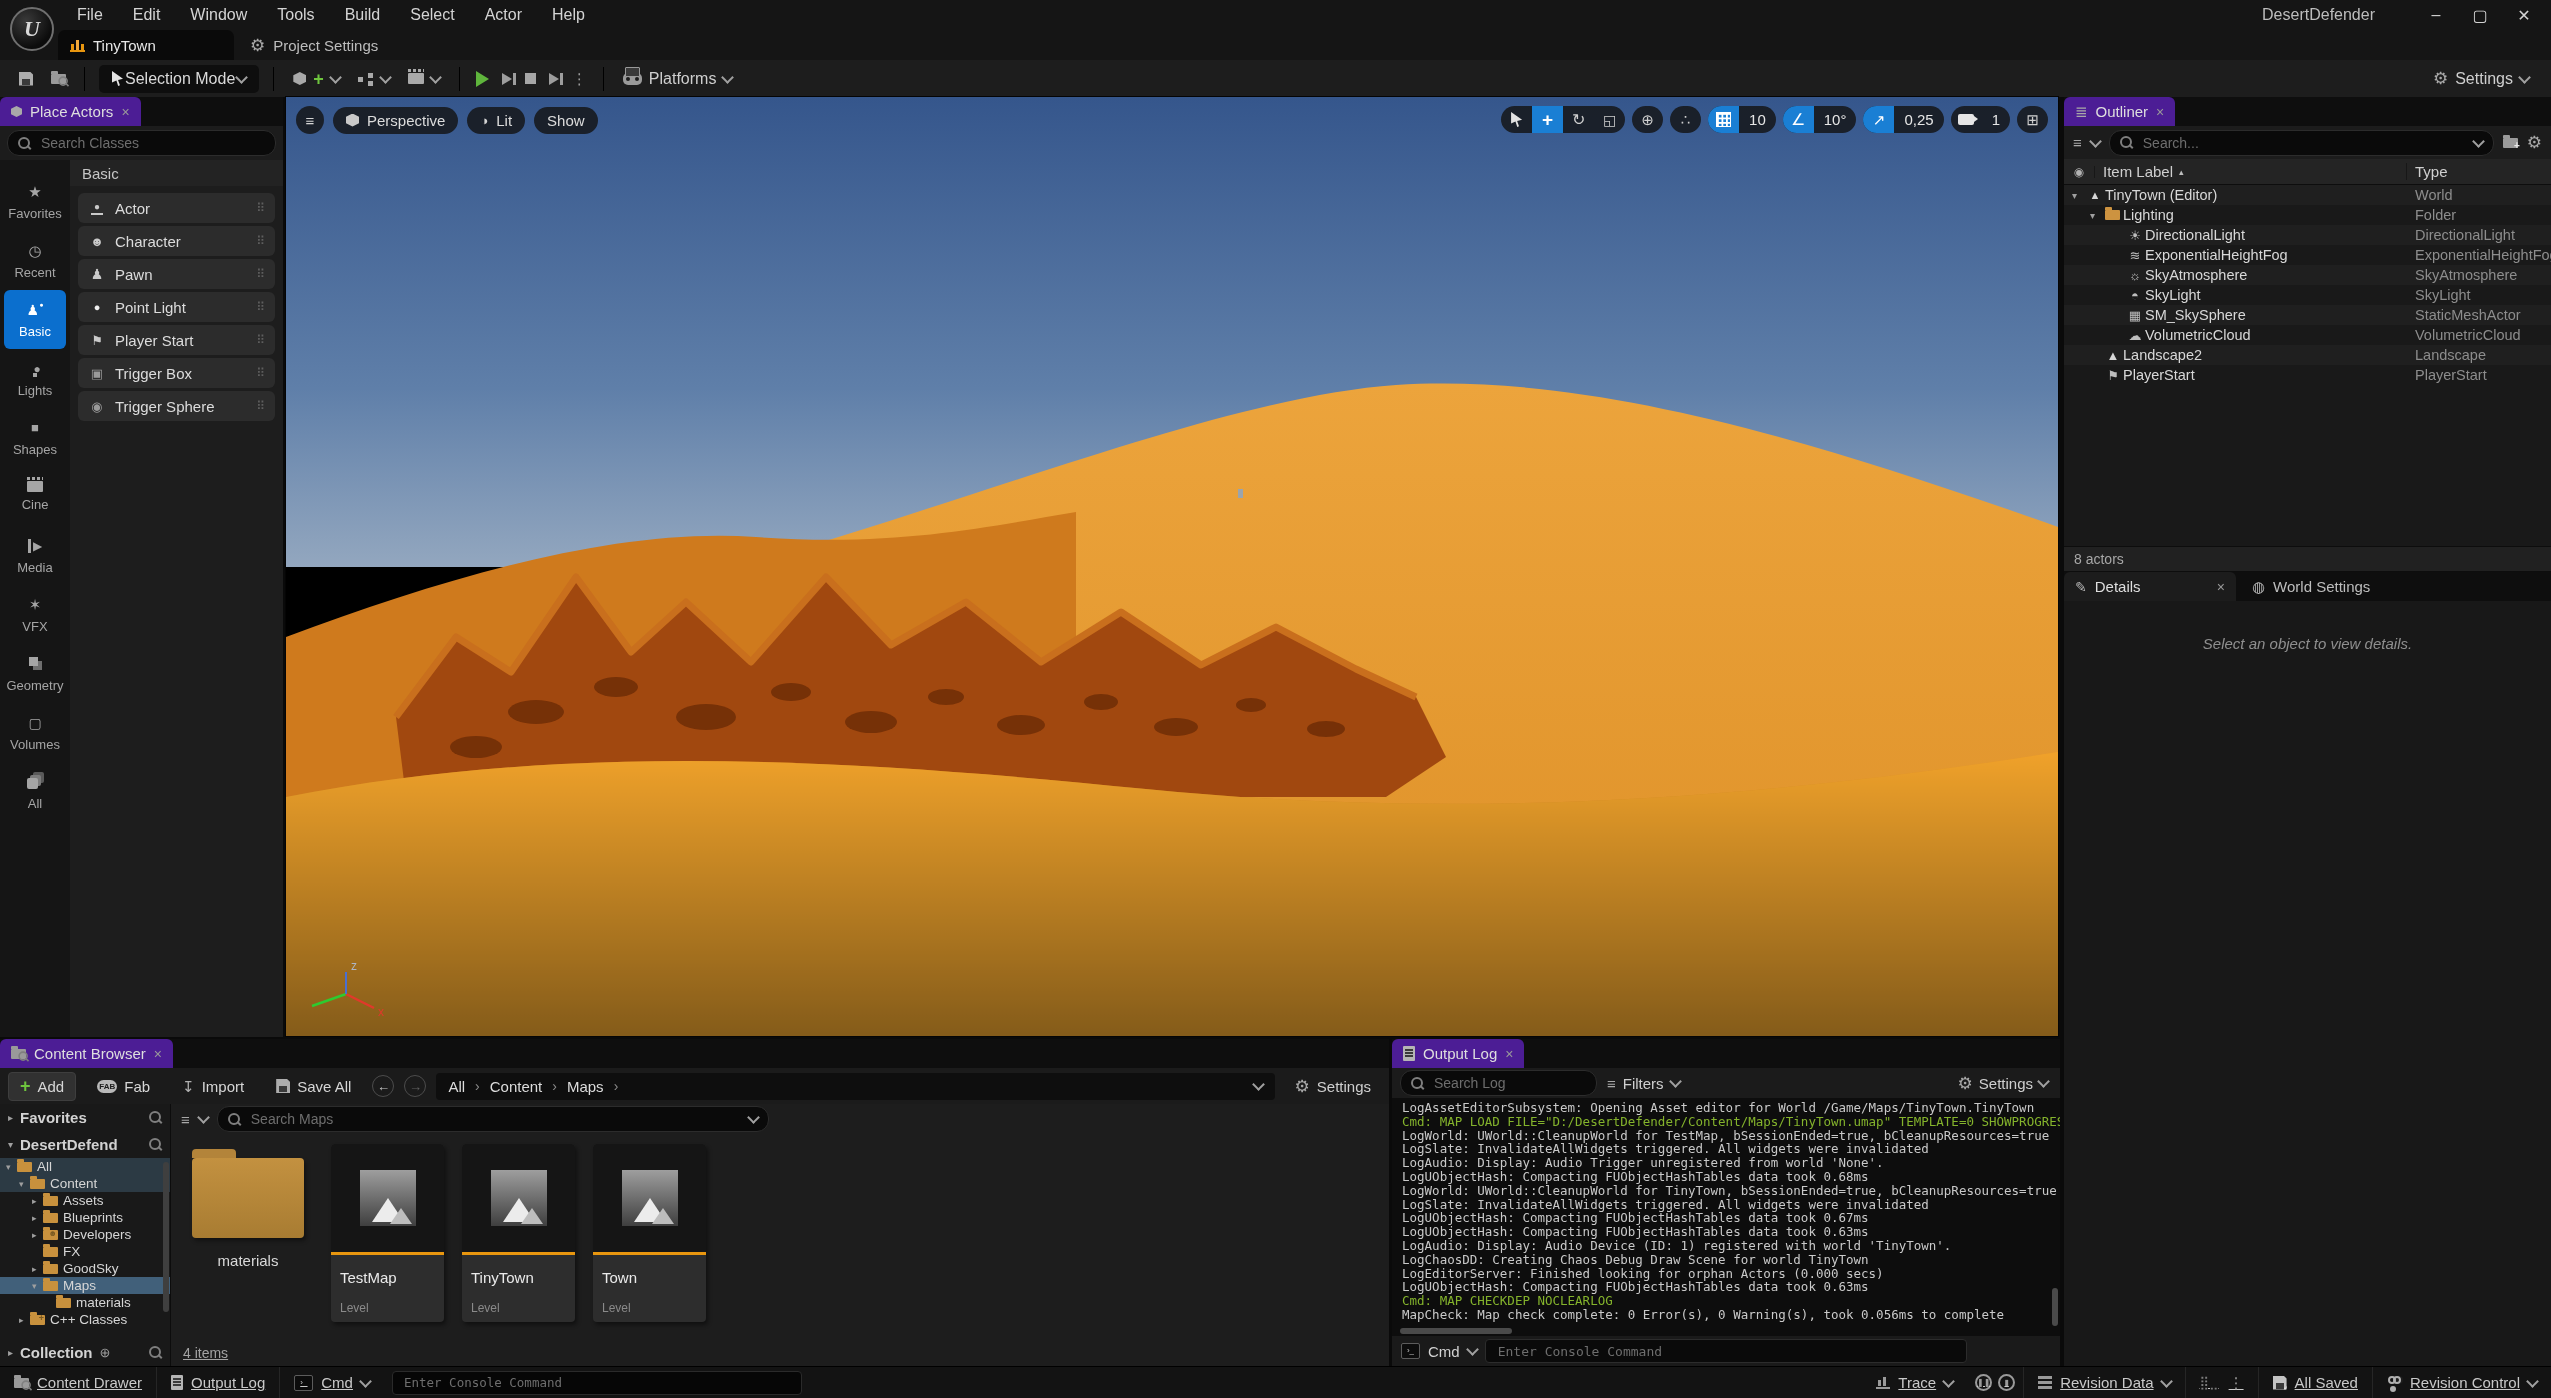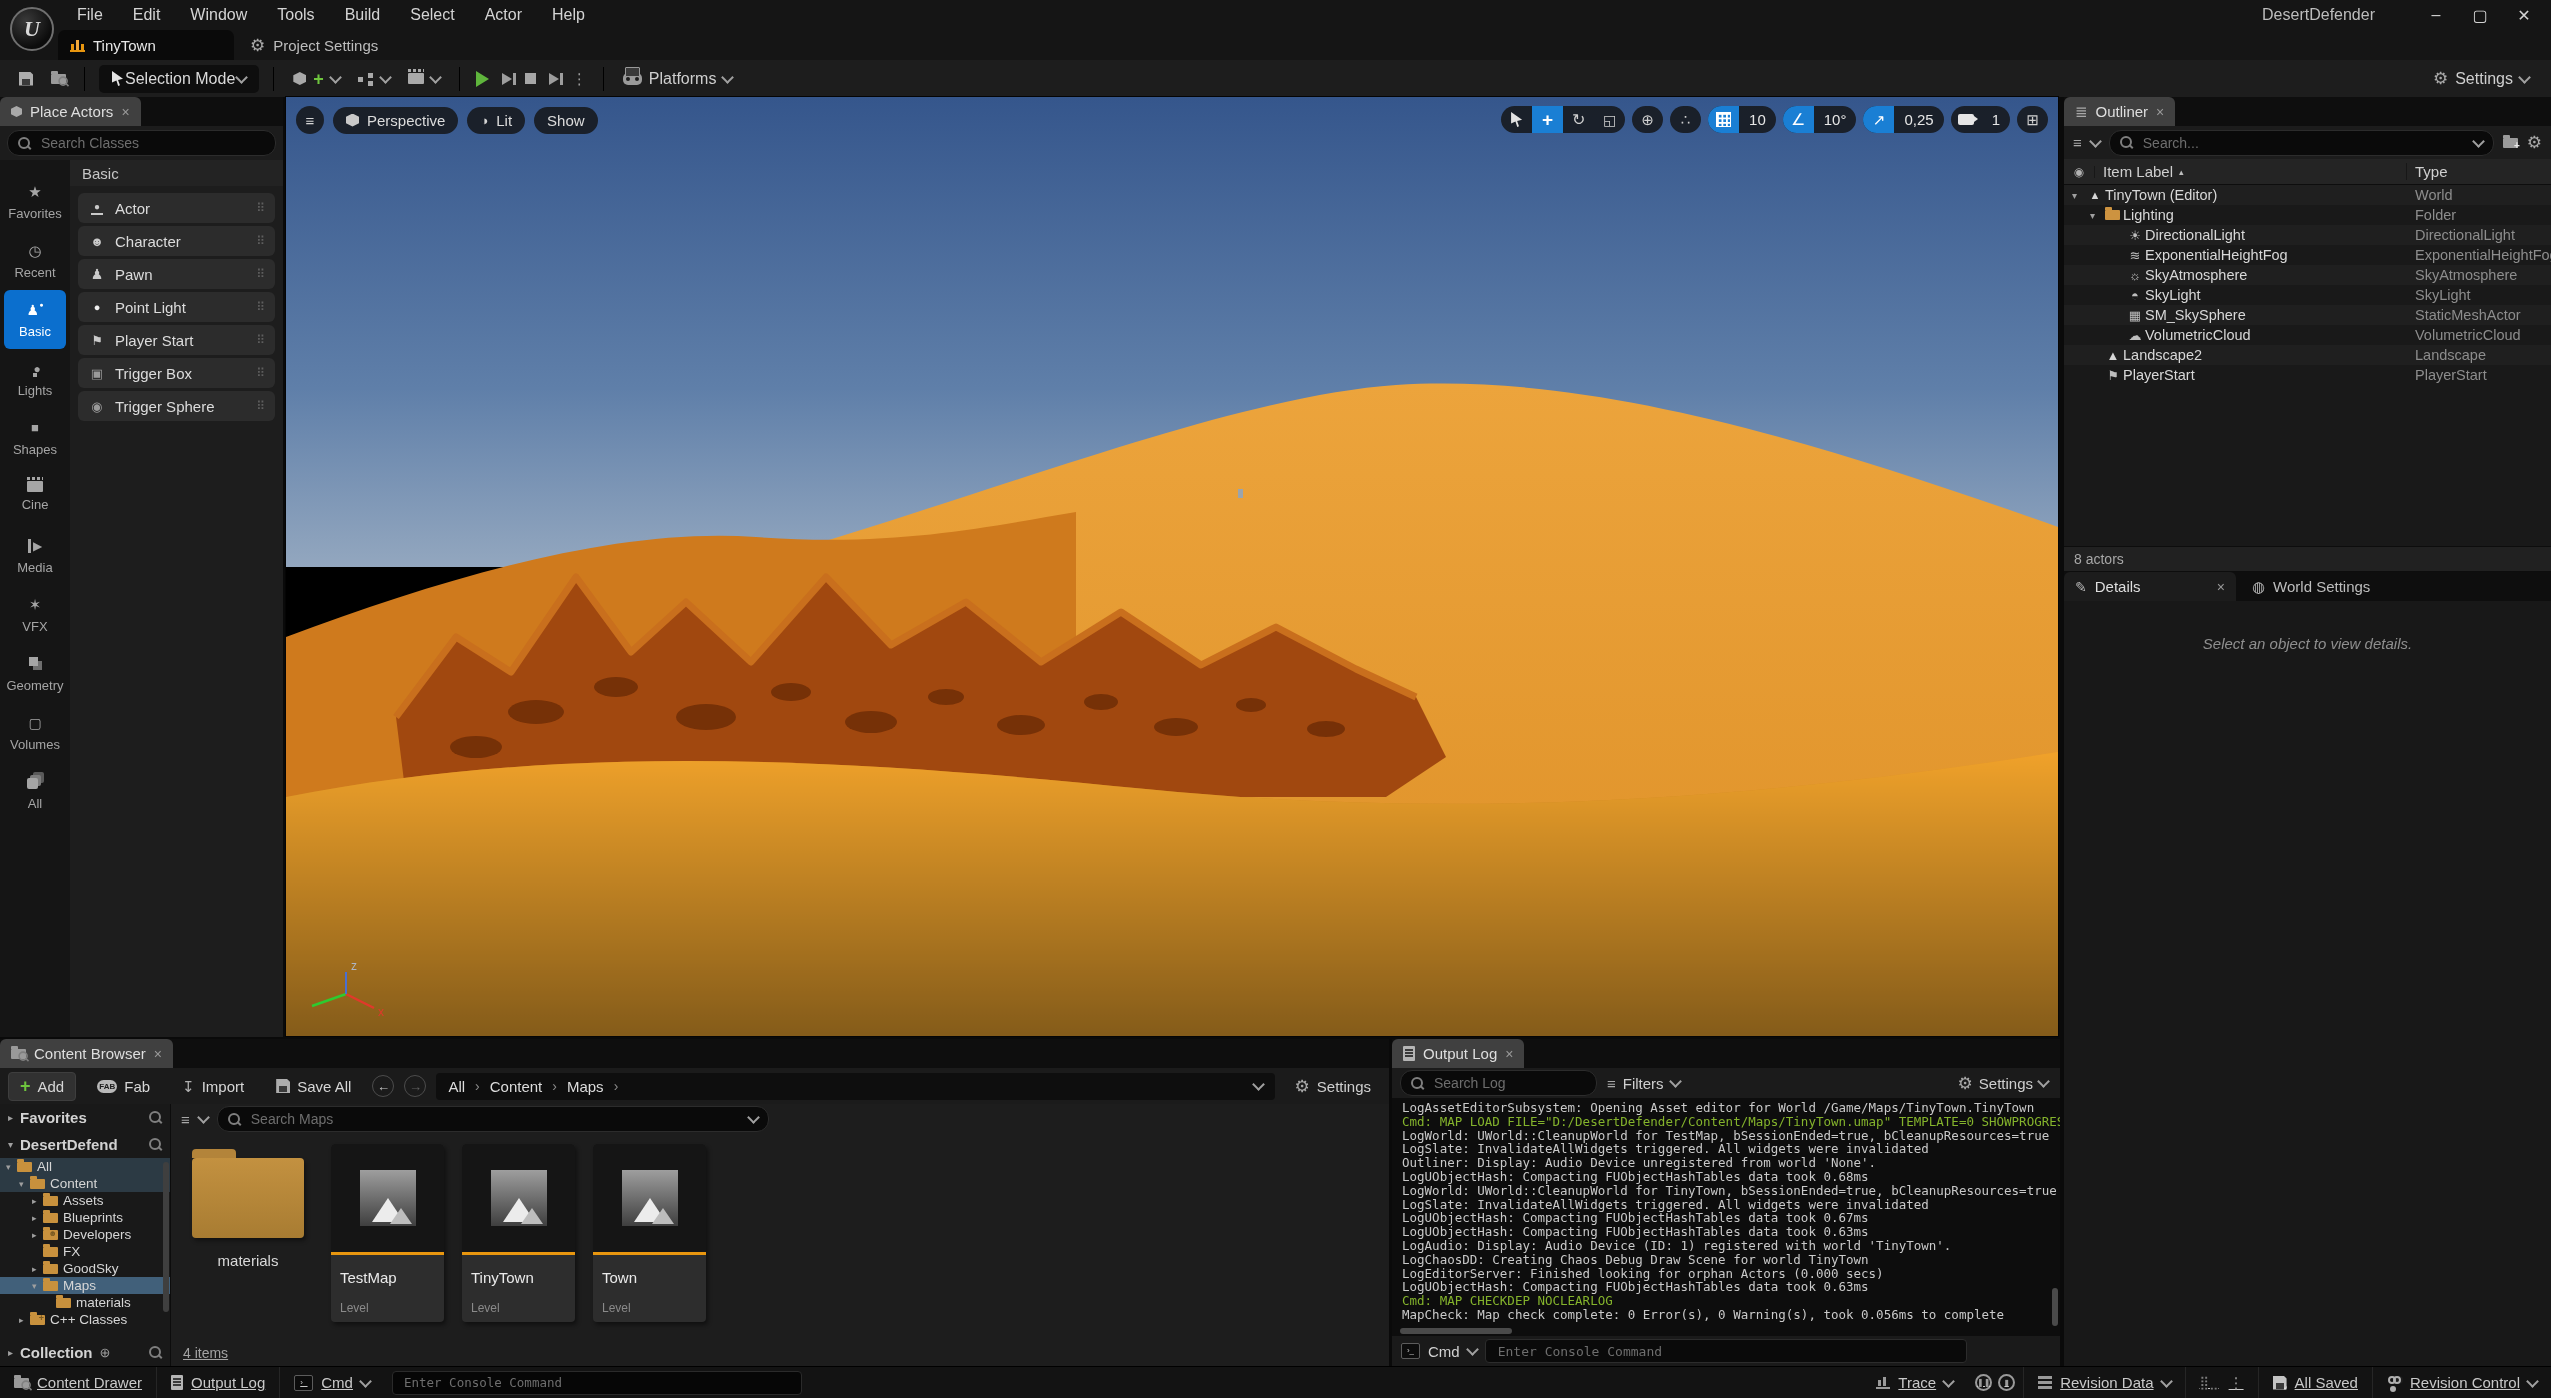--- a/index.html
+++ b/index.html
@@ -89,21 +89,21 @@
   .i-branch{position:relative;width:15px;height:16px;display:inline-block;}
   .i-branch::before{content:"";position:absolute;left:1px;top:1px;width:4px;height:4px;border:2px solid #b0b0b0;border-radius:50%;box-shadow:7px 0 0 -0px #1d1d1d;}
   .i-branch::after{content:"";position:absolute;right:1px;top:1px;width:4px;height:4px;border:2px solid #b0b0b0;border-radius:50%;box-shadow:-4px 9px 0 -1px #b0b0b0;}
   .i-folder-plus{position:relative;}
   .i-folder-plus::after{content:"+";position:absolute;right:-2px;bottom:-3px;color:#e8e8e8;font-size:10px;font-weight:bold;}
   .i-check{position:absolute;right:-4px;bottom:-3px;color:#e3e3e3;font-size:10px;font-weight:bold;}
 
   
   .left-panel{left:0;top:97px;width:283px;height:940px;background:#191919;}
   .panel-tabstrip{height:29px;background:#0e0e0e;display:flex;align-items:flex-end;}
-  .panel-tab{height:29px;background:#404040;border-radius:6px 6px 0 0;display:flex;align-items:center;gap:8px;padding:0 11px;}
+  .panel-tab{height:29px;background:#4c1d95;border-radius:6px 6px 0 0;display:flex;align-items:center;gap:8px;padding:0 11px;}
   .panel-tab .lab{font-size:15px;color:#dedede;white-space:nowrap;}
   .pa-search-row{height:34px;background:#1c1c1c;display:flex;align-items:center;padding:0 7px;}
   .pill-input{flex:1;height:24px;background:#0a0a0a;border:1px solid #2c2c2c;border-radius:12px;display:flex;align-items:center;gap:8px;padding:0 10px;}
   .pill-input input{flex:1;background:transparent;border:none;outline:none;color:#c9c9c9;font-size:14px;min-width:0;}
   .pa-body{display:flex;height:calc(100% - 63px);}
   .pa-rail{width:70px;background:#151515;display:flex;flex-direction:column;align-items:stretch;padding-top:12px;overflow:hidden;}
   .rail-item{height:59px;display:flex;flex-direction:column;align-items:center;justify-content:center;gap:5px;color:#a5a5a5;border-radius:6px;margin:0 4px;}
   .rail-item[data-active="true"]{background:#0b6fce;color:#fff;}
   .rail-item .r-lab{font-size:13px;}
   .rail-ic{height:18px;display:flex;align-items:center;justify-content:center;font-size:15px;}
@@ -961,21 +961,21 @@
         <span class="i-chev"></span>
       </div>
     </div>
     <div class="log-area">
       <div>
 
       <div class="log-line" data-tone="default">LogAssetEditorSubsystem: Opening Asset editor for World /Game/Maps/TinyTown.TinyTown</div>
           <div class="log-line" data-tone="cmd">Cmd: MAP LOAD FILE="D:/DesertDefender/Content/Maps/TinyTown.umap" TEMPLATE=0 SHOWPROGRESS=</div>
           <div class="log-line" data-tone="default">LogWorld: UWorld::CleanupWorld for TestMap, bSessionEnded=true, bCleanupResources=true</div>
           <div class="log-line" data-tone="default">LogSlate: InvalidateAllWidgets triggered.  All widgets were invalidated</div>
-          <div class="log-line" data-tone="default">Outliner: Display: Audio Device unregistered from world 'None'.</div>
+          <div class="log-line" data-tone="default">LogAudio: Display: Audio Trigger unregistered from world 'None'.</div>
           <div class="log-line" data-tone="default">LogUObjectHash: Compacting FUObjectHashTables data took   0.68ms</div>
           <div class="log-line" data-tone="default">LogWorld: UWorld::CleanupWorld for TinyTown, bSessionEnded=true, bCleanupResources=true</div>
           <div class="log-line" data-tone="default">LogSlate: InvalidateAllWidgets triggered.  All widgets were invalidated</div>
           <div class="log-line" data-tone="default">LogUObjectHash: Compacting FUObjectHashTables data took   0.67ms</div>
           <div class="log-line" data-tone="default">LogUObjectHash: Compacting FUObjectHashTables data took   0.63ms</div>
           <div class="log-line" data-tone="default">LogAudio: Display: Audio Device (ID: 1) registered with world 'TinyTown'.</div>
           <div class="log-line" data-tone="default">LogChaosDD: Creating Chaos Debug Draw Scene for world TinyTown</div>
           <div class="log-line" data-tone="default">LogEditorServer: Finished looking for orphan Actors (0.000 secs)</div>
           <div class="log-line" data-tone="default">LogUObjectHash: Compacting FUObjectHashTables data took   0.63ms</div>
           <div class="log-line" data-tone="cmd">Cmd: MAP CHECKDEP NOCLEARLOG</div>

